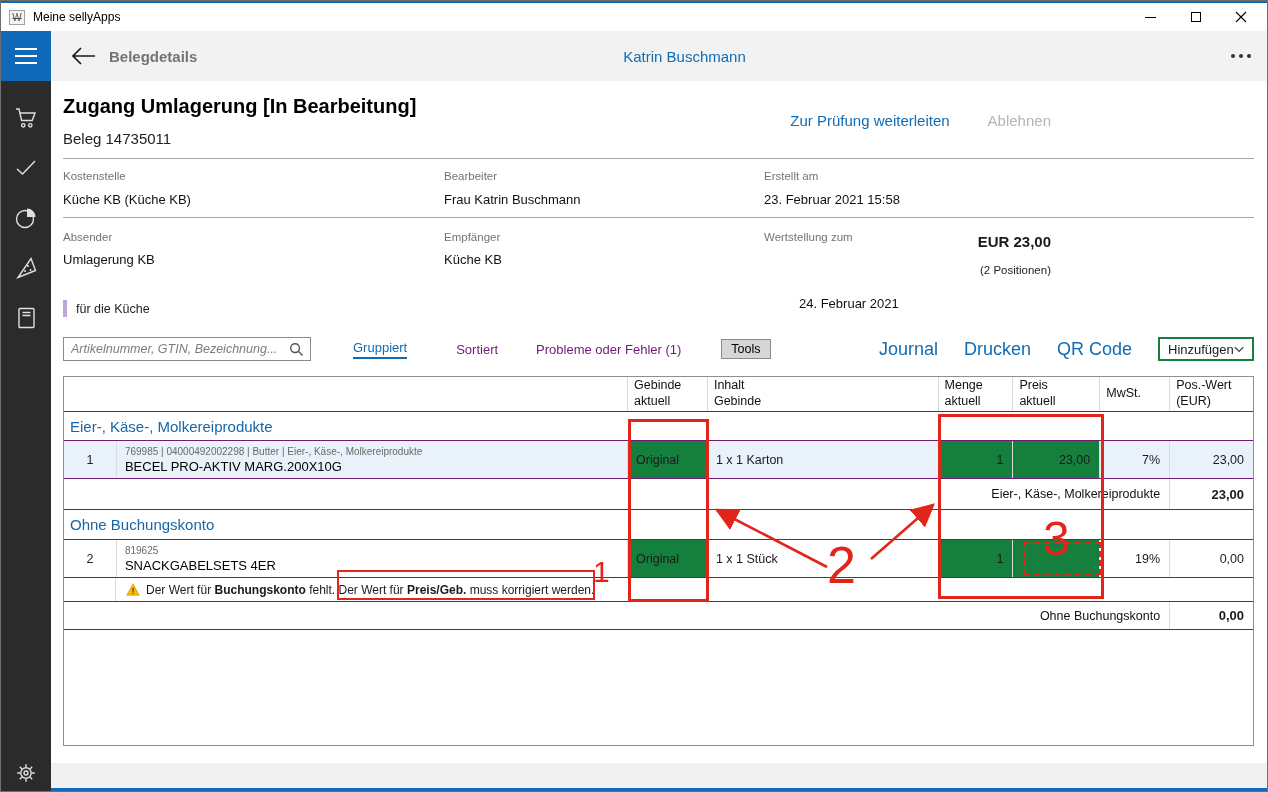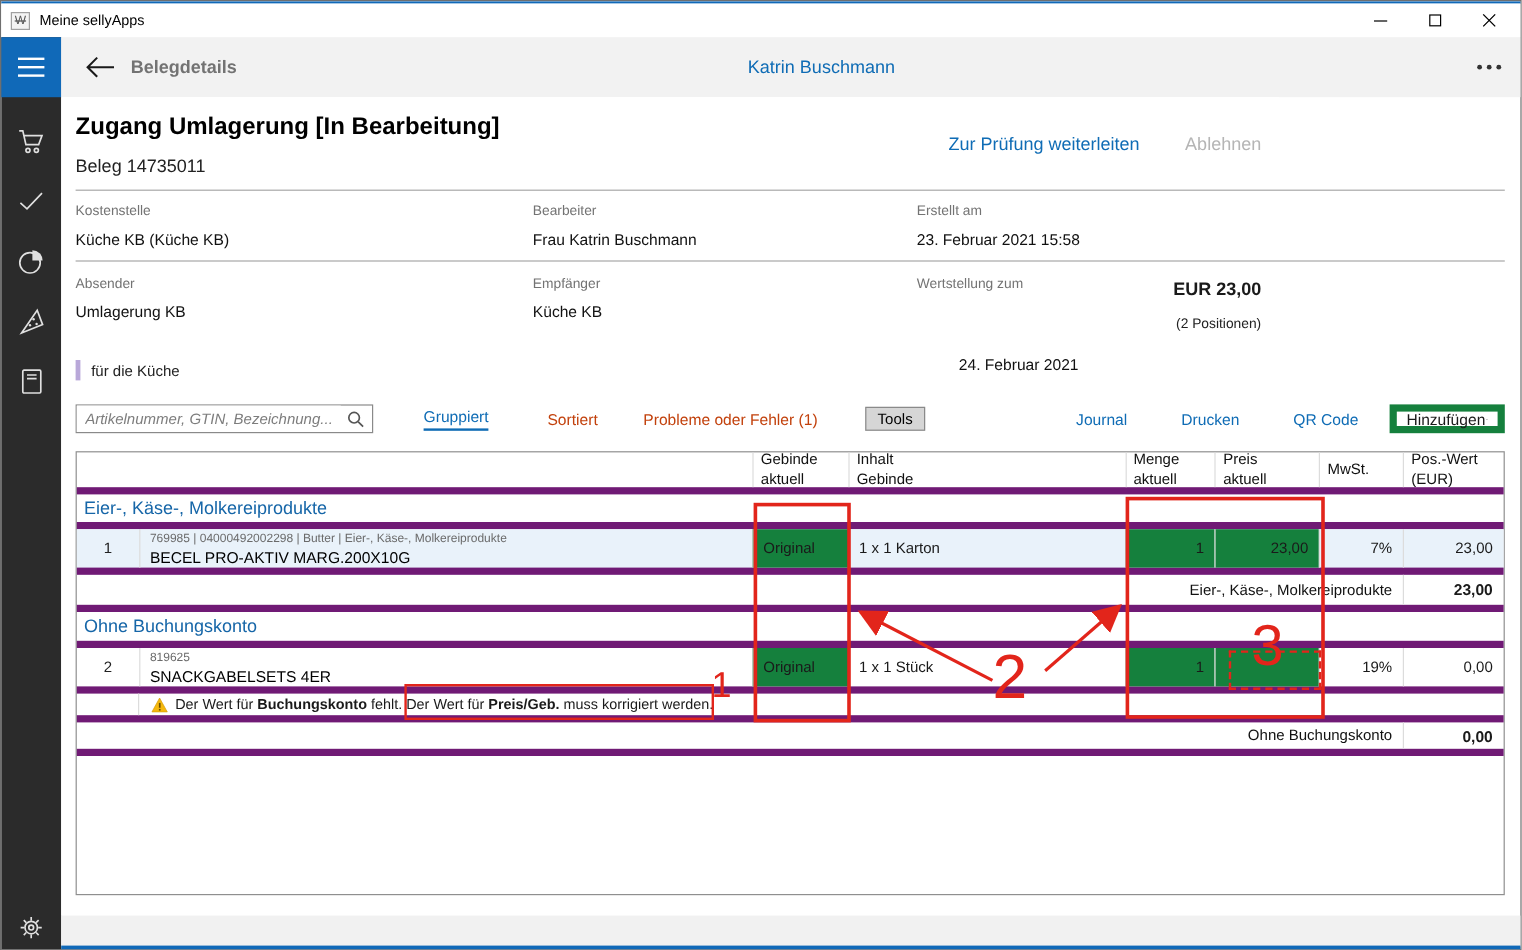--- a/index.html
+++ b/index.html
@@ -58,35 +58,35 @@
   .note-bar { width:4px; height:17px; background:#b9a8d9; margin-right:9px; }
   .note-text { font-size:12.5px; color:#222; }
 
   
   .toolbar { position:absolute; left:12px; top:256px; width:1191px; height:24px; display:flex; align-items:center; }
   .search { width:248px; height:24px; border:1px solid #8a8a8a; background:#fff; position:relative; }
   .search input { width:220px; height:22px; border:none; outline:none; font-size:12.5px;
     font-style:italic; color:#666; padding:0 4px 0 7px; font-family:"Liberation Sans", sans-serif; }
   .search input::placeholder { color:#7d7d7d; font-style:italic; }
   .search svg { position:absolute; right:6px; top:4px; stroke:#555; fill:none; stroke-width:1.5; }
-  .tb-item { font-size:13px; color:#c2410c; cursor:pointer; }
+  .tb-item { font-size:13px; color:#701a75; cursor:pointer; }
   .tb-grouped { color:#0f6cb5; border-bottom:2px solid #0f6cb5; padding-bottom:2px; margin-left:42px; }
   .tb-sorted { margin-left:49px; } .tb-problems { margin-left:38px; }
   .btn-tools { margin-left:40px; font-size:12.5px; background:#d6d6d6; border:1px solid #8a8a8a;
     padding:2px 9px; cursor:pointer; }
   .tb-right { margin-left:auto; display:flex; align-items:center; gap:26px; }
-  .tb-right .link { font-size:13px;margin-left:19px; }
-  .btn-add { width:96px; height:24px; background:#fff; border:6px solid #15803d; font-size:13px;
+  .tb-right .link { font-size:18px; }
+  .btn-add { width:96px; height:24px; background:#fff; border:2px solid #15803d; font-size:13px;
     display:flex; align-items:center; justify-content:space-between; padding:0 8px; cursor:pointer; }
   .btn-add svg { stroke:#444; fill:none; stroke-width:1.4; }
 
   
   .table { position:absolute; left:12px; top:295px; width:1191px; height:370px; border:1px solid #8f8f8f;
     background:#fff; font-size:12.5px; }
-  .trow { display:flex; width:100%; border-bottom:6px solid #701a75; }
+  .trow { display:flex; width:100%; border-bottom:1px solid #701a75; }
   .c { height:100%; }
   .c1 { width:52px; } .c2 { width:512px; } .c3 { width:80px; } .c4 { width:231px; }
   .c5 { width:75px; } .c6 { width:87px; } .c7 { width:70px; } .c8 { width:84px; }
   .vline { border-left:1px solid #dcdcdc; }
   .thead { height:35px; }
   .thead .c { display:flex; align-items:center; padding-left:6px; white-space:pre-line;
     line-height:1.25; color:#111; }
   .group { height:29px; display:flex; align-items:center; padding-left:6px; font-size:15px; color:#1666a8; }
   .grow2 { height:30px; }
   .datarow { height:38px; }

